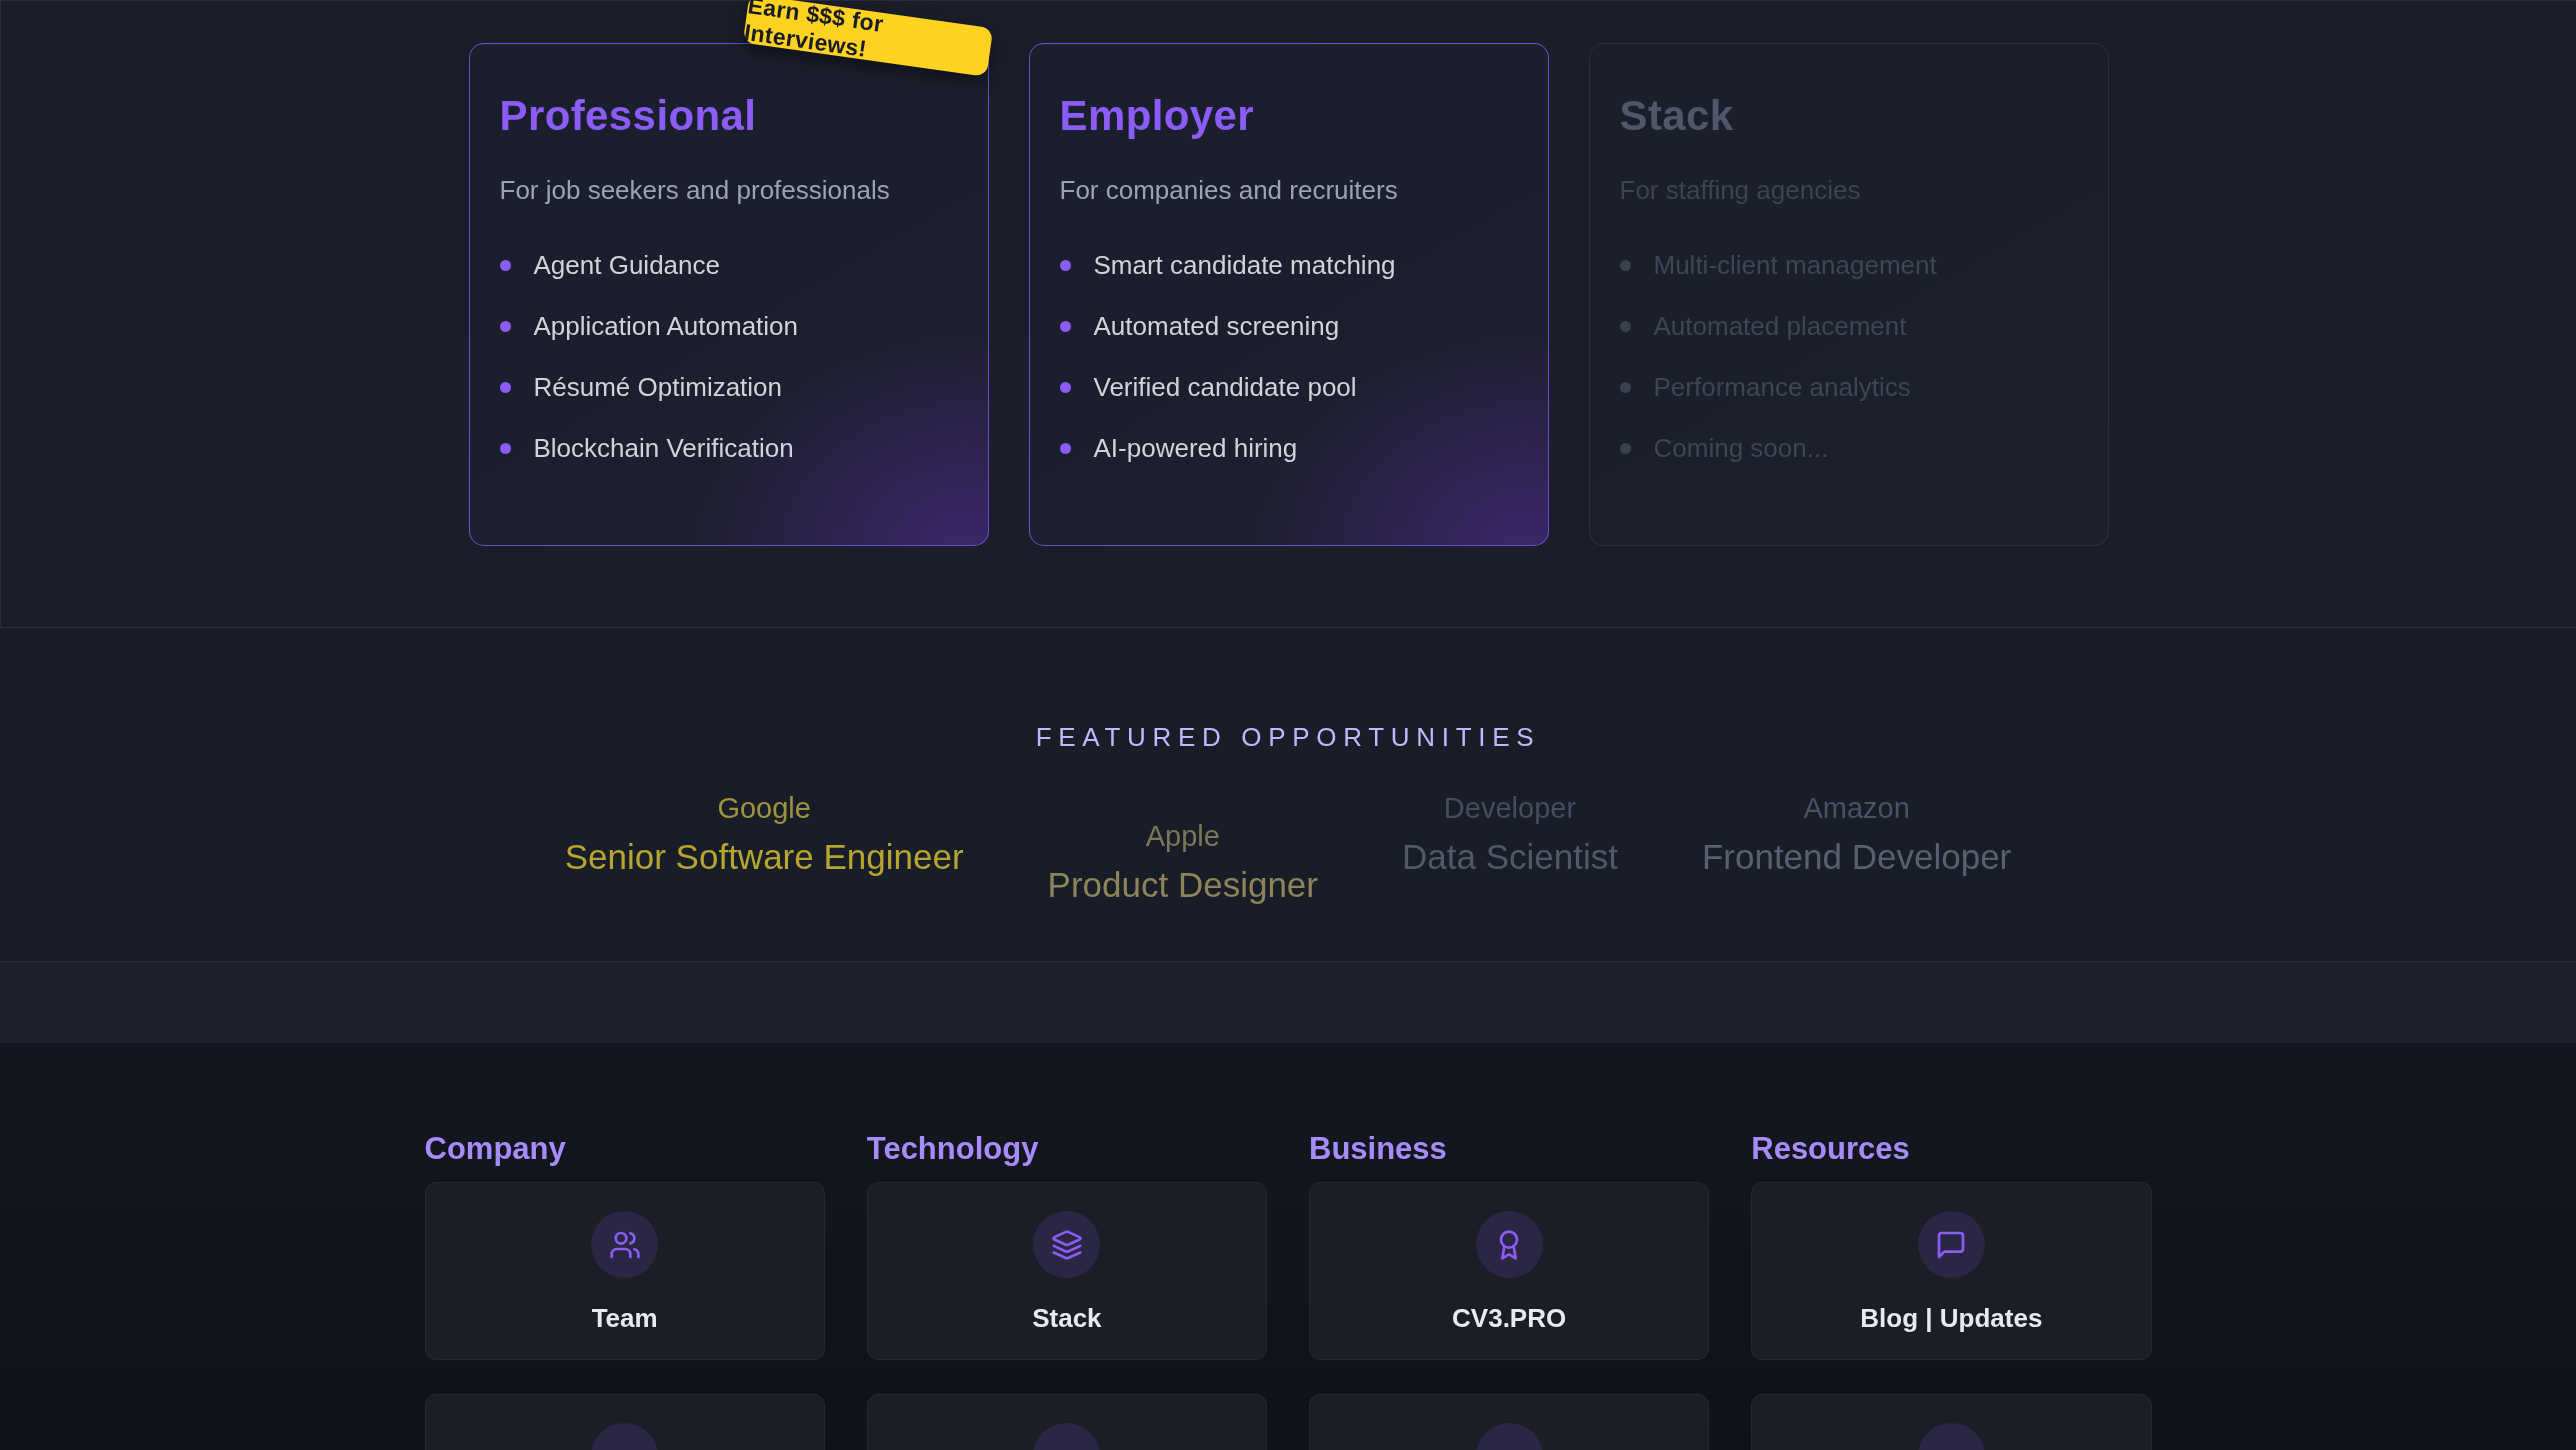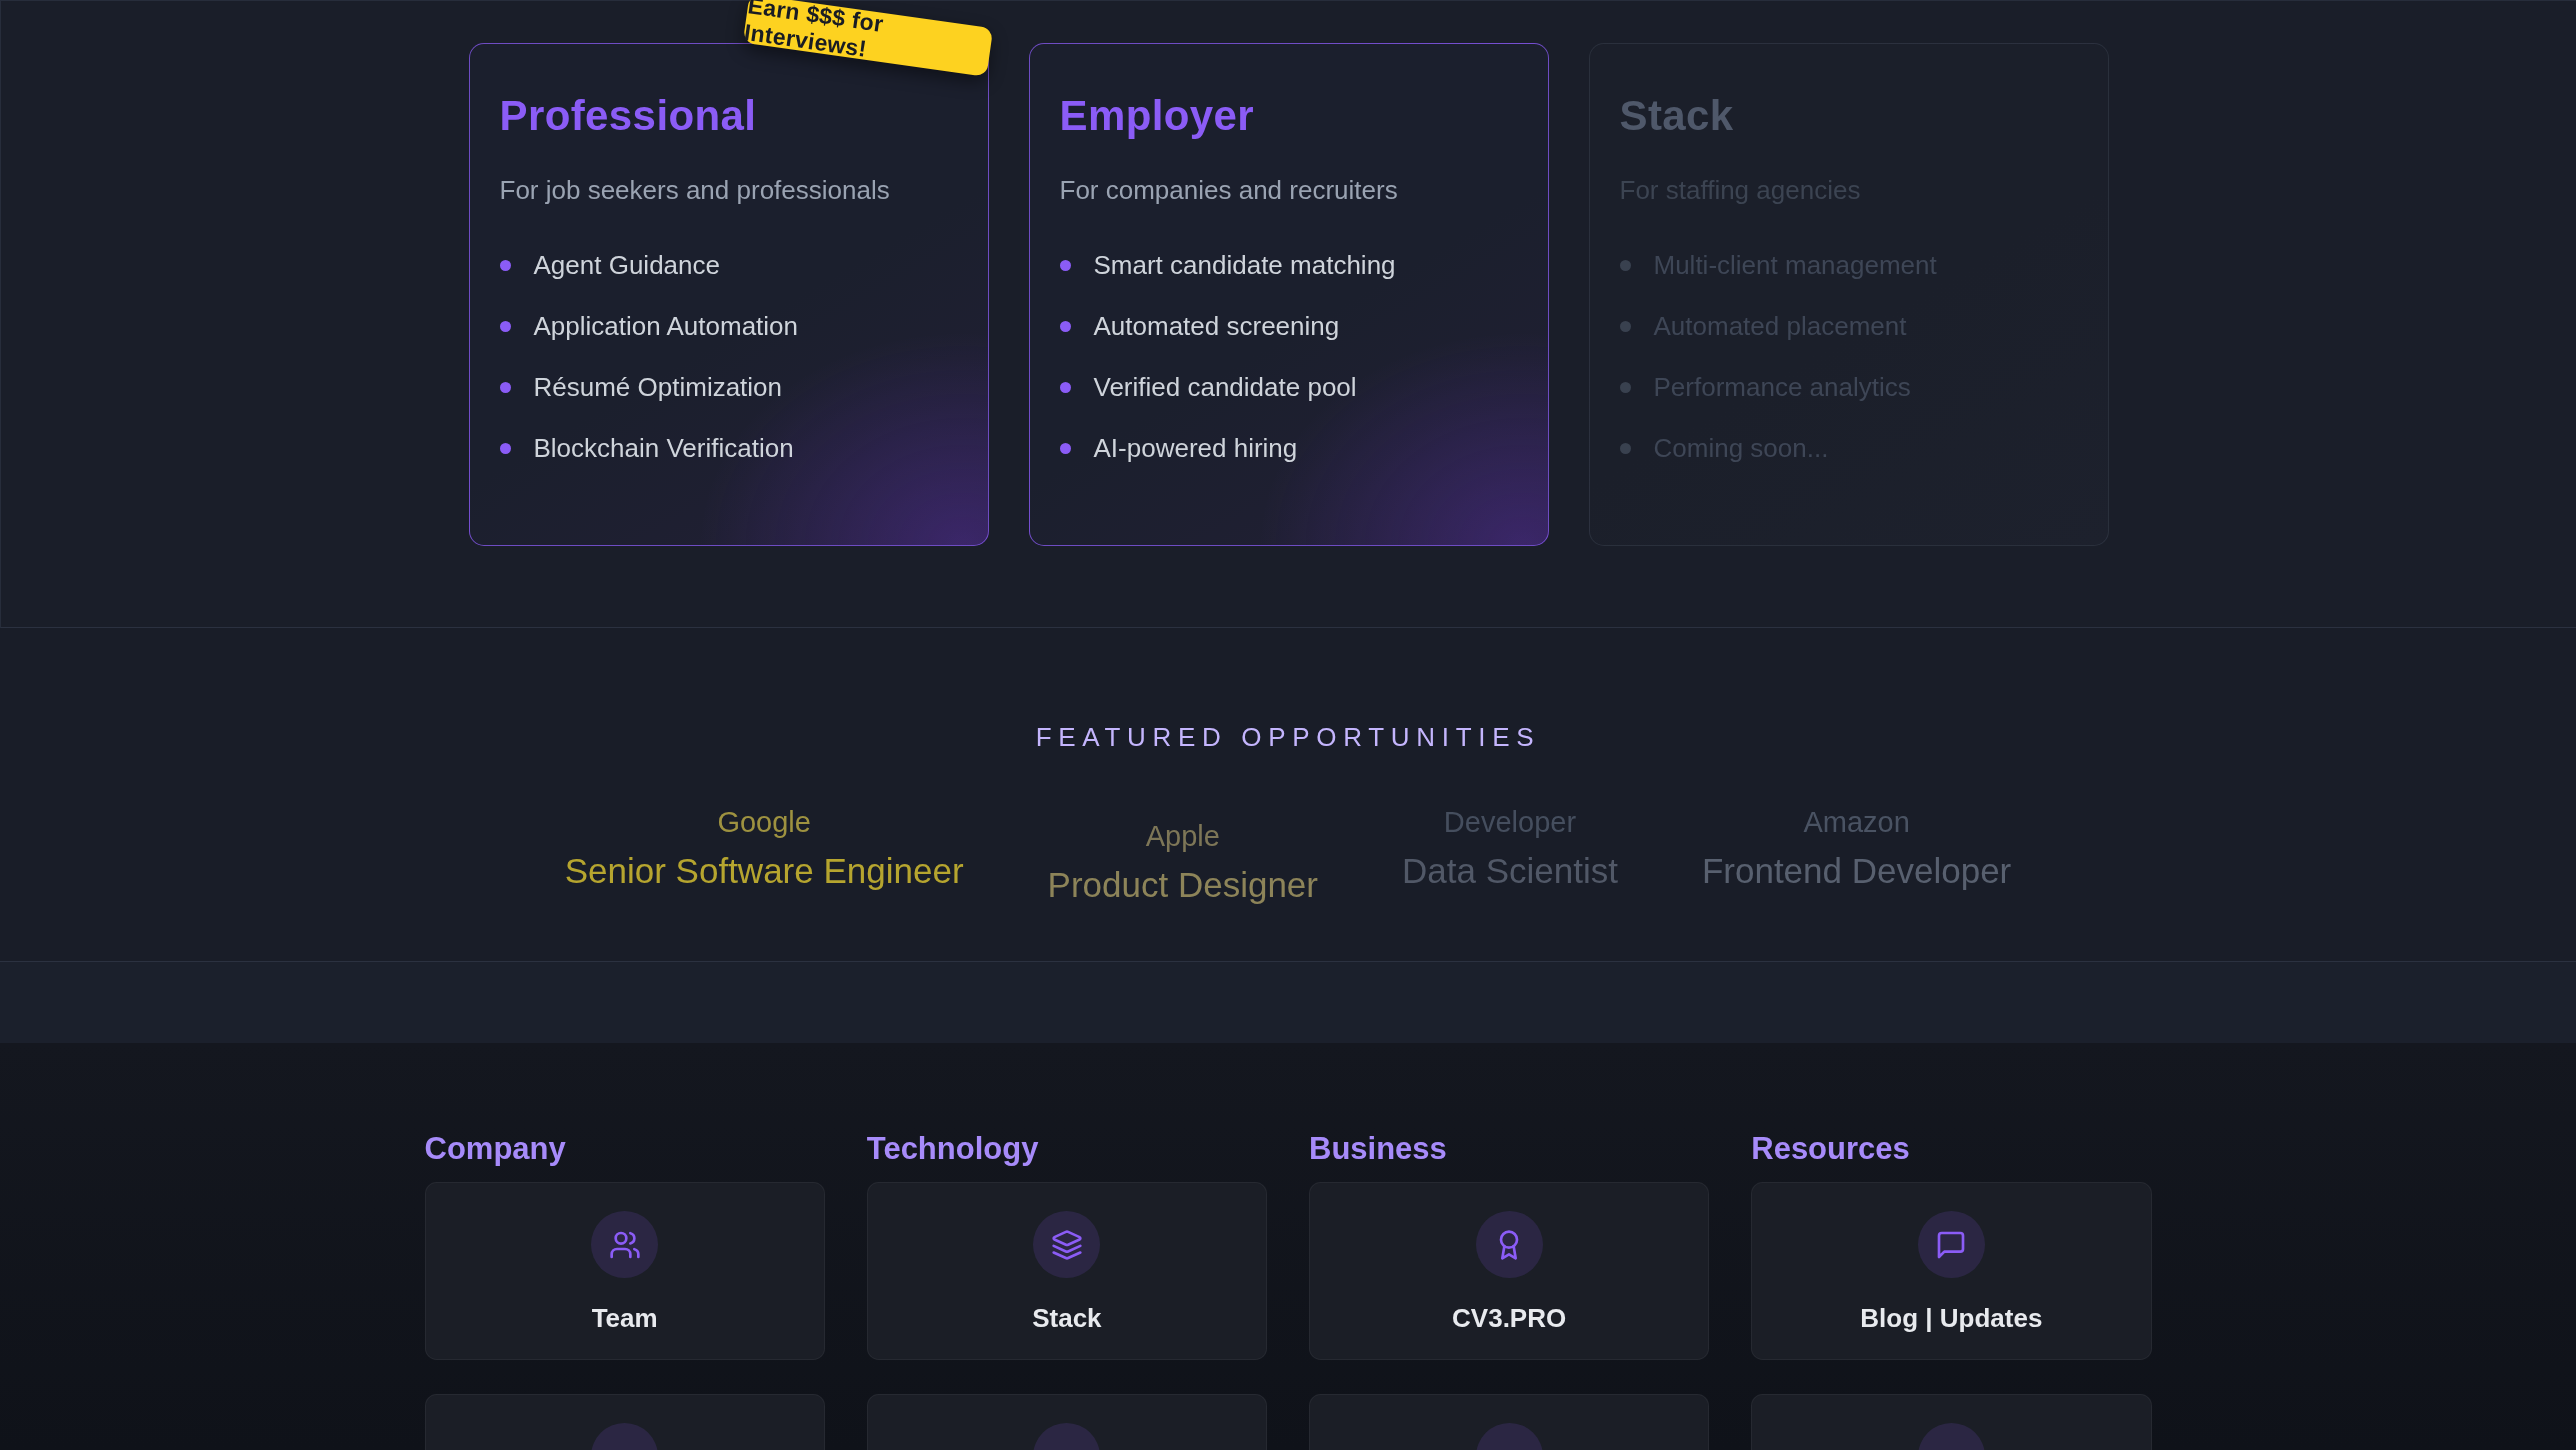--- a/index.html
+++ b/index.html
@@ -47,21 +47,21 @@
     position:absolute; left:744px; top:10px; width:246px; height:49px;
     background:#fdd220; border-radius:11.8px; transform:rotate(8deg);
     display:flex; align-items:center; justify-content:center;
     font-size:23px; font-weight:bold; color:#191c24; letter-spacing:0.3px;
     box-shadow:0 6.7px 17px rgba(0,0,0,.45); z-index:5;
   }
 
   
   .featured { height:334px; border-bottom:0.8px solid #2b3140; text-align:center; padding-top:94px; background:#191d28; }
   .featured-heading { margin:0; font-size:26px; font-weight:normal; letter-spacing:6.7px; color:#c4b5fd; }
-  .jobs { display:flex; justify-content:center; align-items:center; gap:84px; margin-top:39px; }
+  .jobs { display:flex; justify-content:center; align-items:flex-start; gap:84px; margin-top:39px; }
   .job { cursor:pointer; }
   .job-company { font-size:29px; }
   .job-title { font-size:35px; margin-top:11.8px; }
 
   
   .band { height:81px; background:#1b202c; }
 
   
   .footer {
     height:407px; padding-top:88px;

